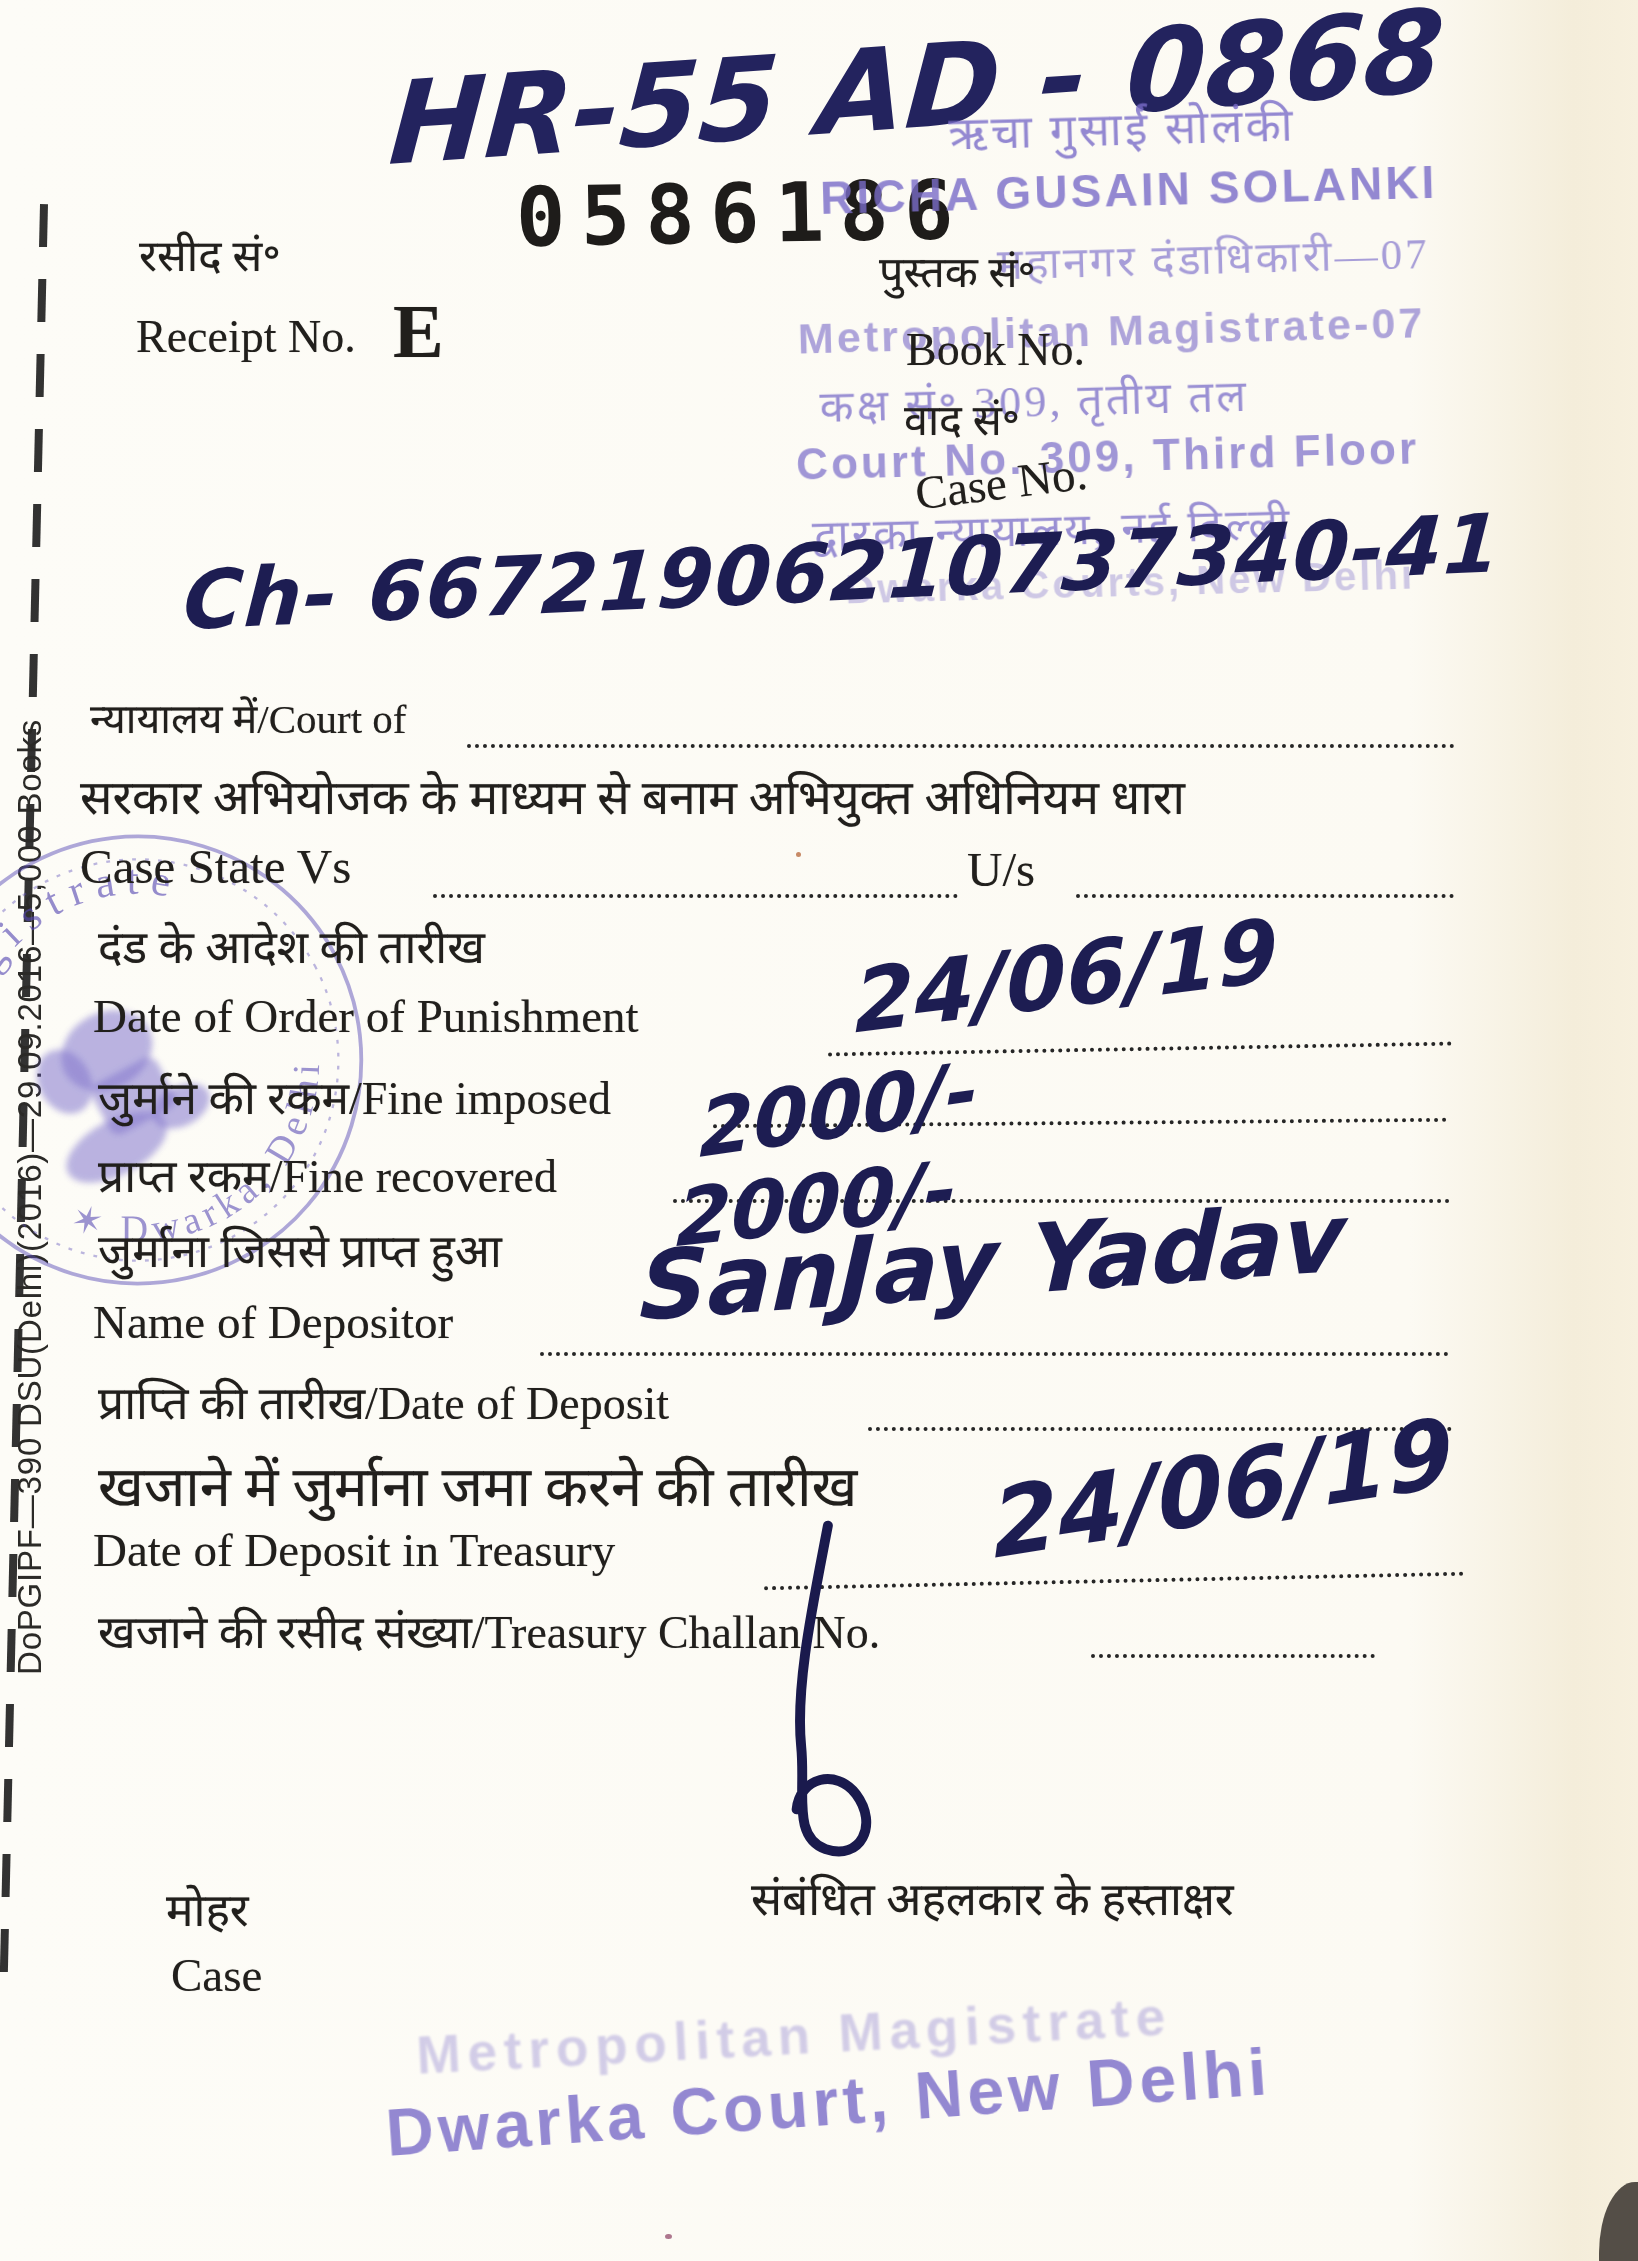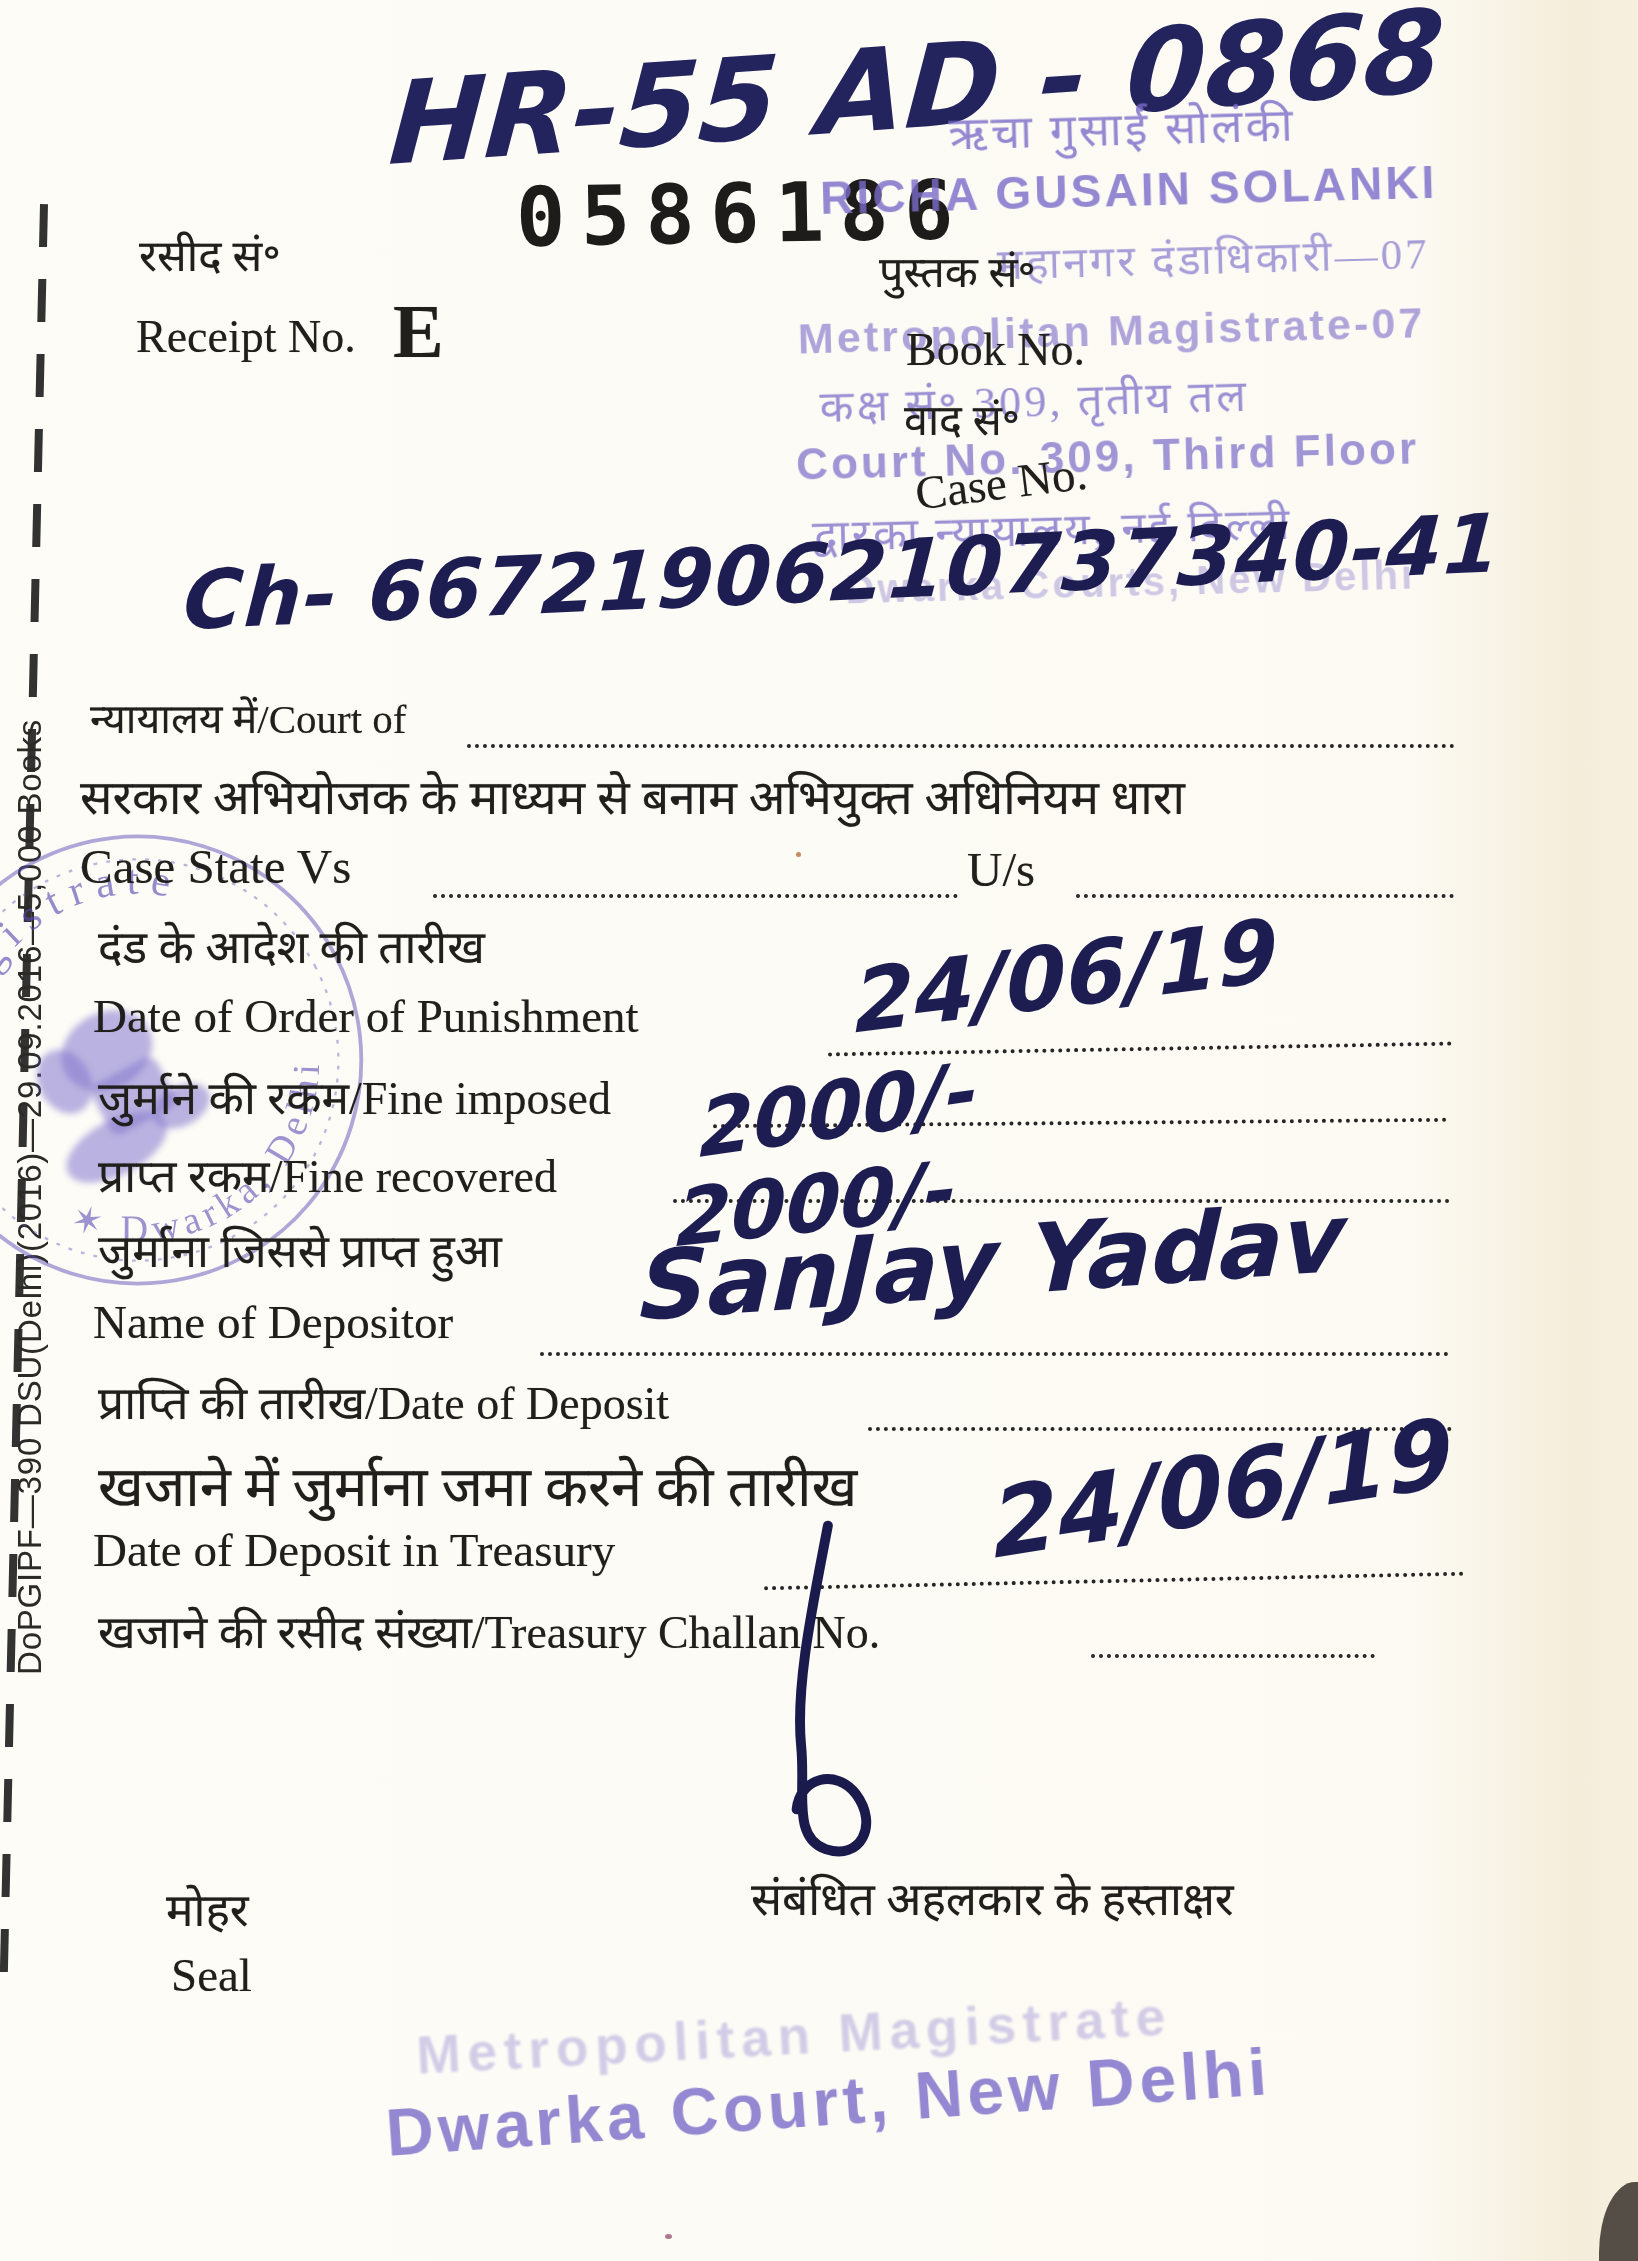--- a/index.html
+++ b/index.html
@@ -143,21 +143,21 @@
 
   <svg class="abs" style="left:0; top:0;" width="1639" height="2261" viewBox="0 0 2148 2964">
     <path d="M 1085 2000 C 1066 2100, 1042 2210, 1050 2290
              C 1056 2350, 1038 2408, 1082 2424
              C 1128 2440, 1152 2392, 1122 2352
              C 1096 2318, 1048 2330, 1044 2372" fill="none" stroke="#1a1a4d" stroke-width="13" stroke-linecap="round"></path>
   </svg>
 
 
   <div class="abs print hindi" style="left:166px; top:1877px; font-size:46px;">मोहर</div>
-  <div class="abs print" style="left:171px; top:1948px; font-size:47px;">Seal</div>
+  <div class="abs print" style="left:171px; top:1948px; font-size:47px;">Case</div>
 
   <div class="abs print hindi" style="left:751px; top:1866px; font-size:46px;">संबंधित अहलकार के हस्ताक्षर</div>
 
   <div class="abs bstamp" style="left:416px; top:2005px; font-size:53px; letter-spacing:6.9px; opacity:.32; filter:blur(1.1px); transform:rotate(-3deg);">Metropolitan Magistrate</div>
   <div class="abs bstamp" style="left:385px; top:2064px; font-size:66px; letter-spacing:4.6px; opacity:.8; filter:blur(0.6px); transform:rotate(-4deg);">Dwarka Court, New Delhi</div>
 
   <div class="speck" style="left:665px; top:2234px;"></div>
   <div class="speck" style="left:796px; top:852px; background:#b05a2a; width:5.3px;"></div>
   <div class="corner"></div>
 

